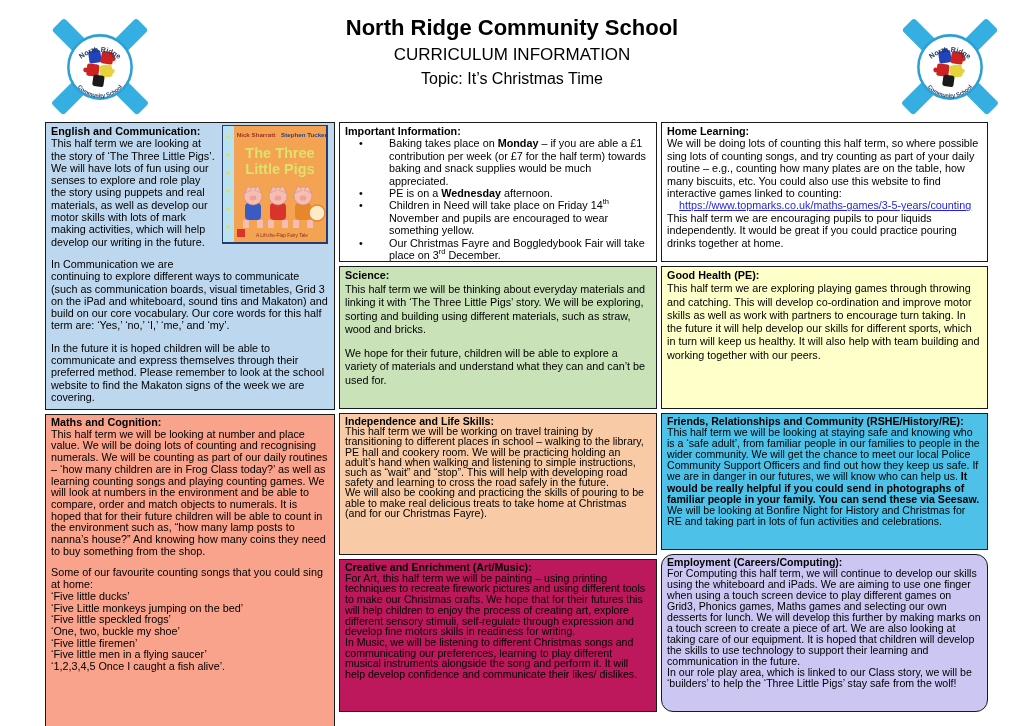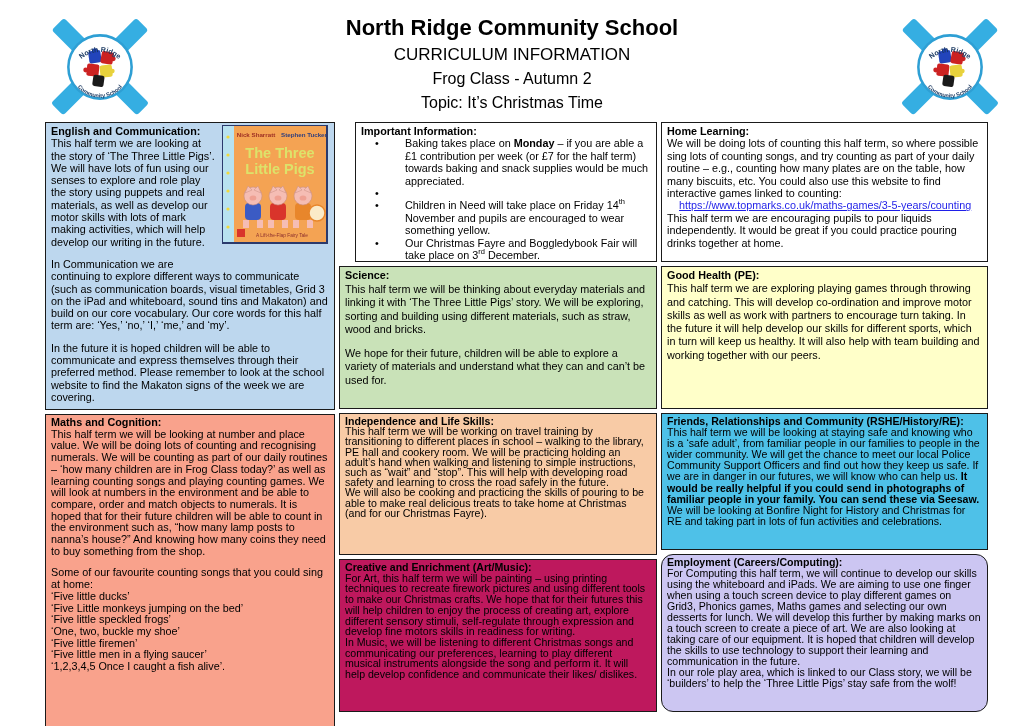--- a/index.html
+++ b/index.html
@@ -75,21 +75,20 @@
       <textPath href="#arcTopL" startOffset="50%" text-anchor="middle">North Ridge</textPath>
     </text>
     <text font-size="5.5" font-weight="bold" fill="#16355E">
       <textPath href="#arcBotL" startOffset="50%" text-anchor="middle">Community School</textPath>
     </text>
   </svg>
 
   <div class="header">
     <div class="school-name">North Ridge Community School</div>
     <div class="header-line1">CURRICULUM INFORMATION</div>
-    <div class="header-line">Frog Class - Autumn 2</div>
     <div class="header-line">Topic: It’s Christmas Time</div>
   </div>
 
   <svg class="logo right" viewBox="0 0 110 96">
     <defs>
       <path id="arcTopR" d="M 30,50 A 27 27 0 0 1 80,50"></path>
       <path id="arcBotR" d="M 27,50 A 28 28 0 0 0 83,50"></path>
     </defs>
     <g transform="rotate(45 55 48)">
         <rect x="-4" y="39" width="118" height="17" rx="3" fill="#35AEE2"></rect>
@@ -192,29 +191,30 @@
             <div class="para">‘Five little speckled frogs’</div>
             <div class="para">‘One, two, buckle my shoe’</div>
             <div class="para">‘Five little firemen’</div>
             <div class="para">‘Five little men in a flying saucer’</div>
             <div class="para">‘1,2,3,4,5 Once I caught a fish alive’.</div>
           </div>
       </div>
     </div>
 
     <div class="col col2">
-      <div class="cell c-important" style="background-color: rgb(255, 255, 255); margin-left: 16px;">
+      <div class="cell c-important" style="background-color: rgb(255, 255, 255);">
         <div class="cell-title">Important Information:</div>
         <div class="paras">
             <div class="bullet-item">
               <span class="bullet-marker">•</span>
               <span class="bullet-text"><span>Baking takes place on </span><b>Monday</b><span> – if you are able a £1 contribution per week (or £7 for the half term) towards baking and snack supplies would be much appreciated.</span></span>
             </div>
             <div class="bullet-item">
               <span class="bullet-marker">•</span>
+              <span class="bullet-text"><span>PE is on a </span><b>Wednesday</b><span> afternoon.</span></span>
             </div>
             <div class="bullet-item">
               <span class="bullet-marker">•</span>
               <span class="bullet-text"><span>Children in Need will take place on Friday 14</span><sup>th</sup><span> November and pupils are encouraged to wear something yellow.</span></span>
             </div>
             <div class="bullet-item">
               <span class="bullet-marker">•</span>
               <span class="bullet-text"><span>Our Christmas Fayre and Boggledybook Fair will take place on 3</span><sup>rd</sup><span> December.</span></span>
             </div>
             <div class="bullet-item">

